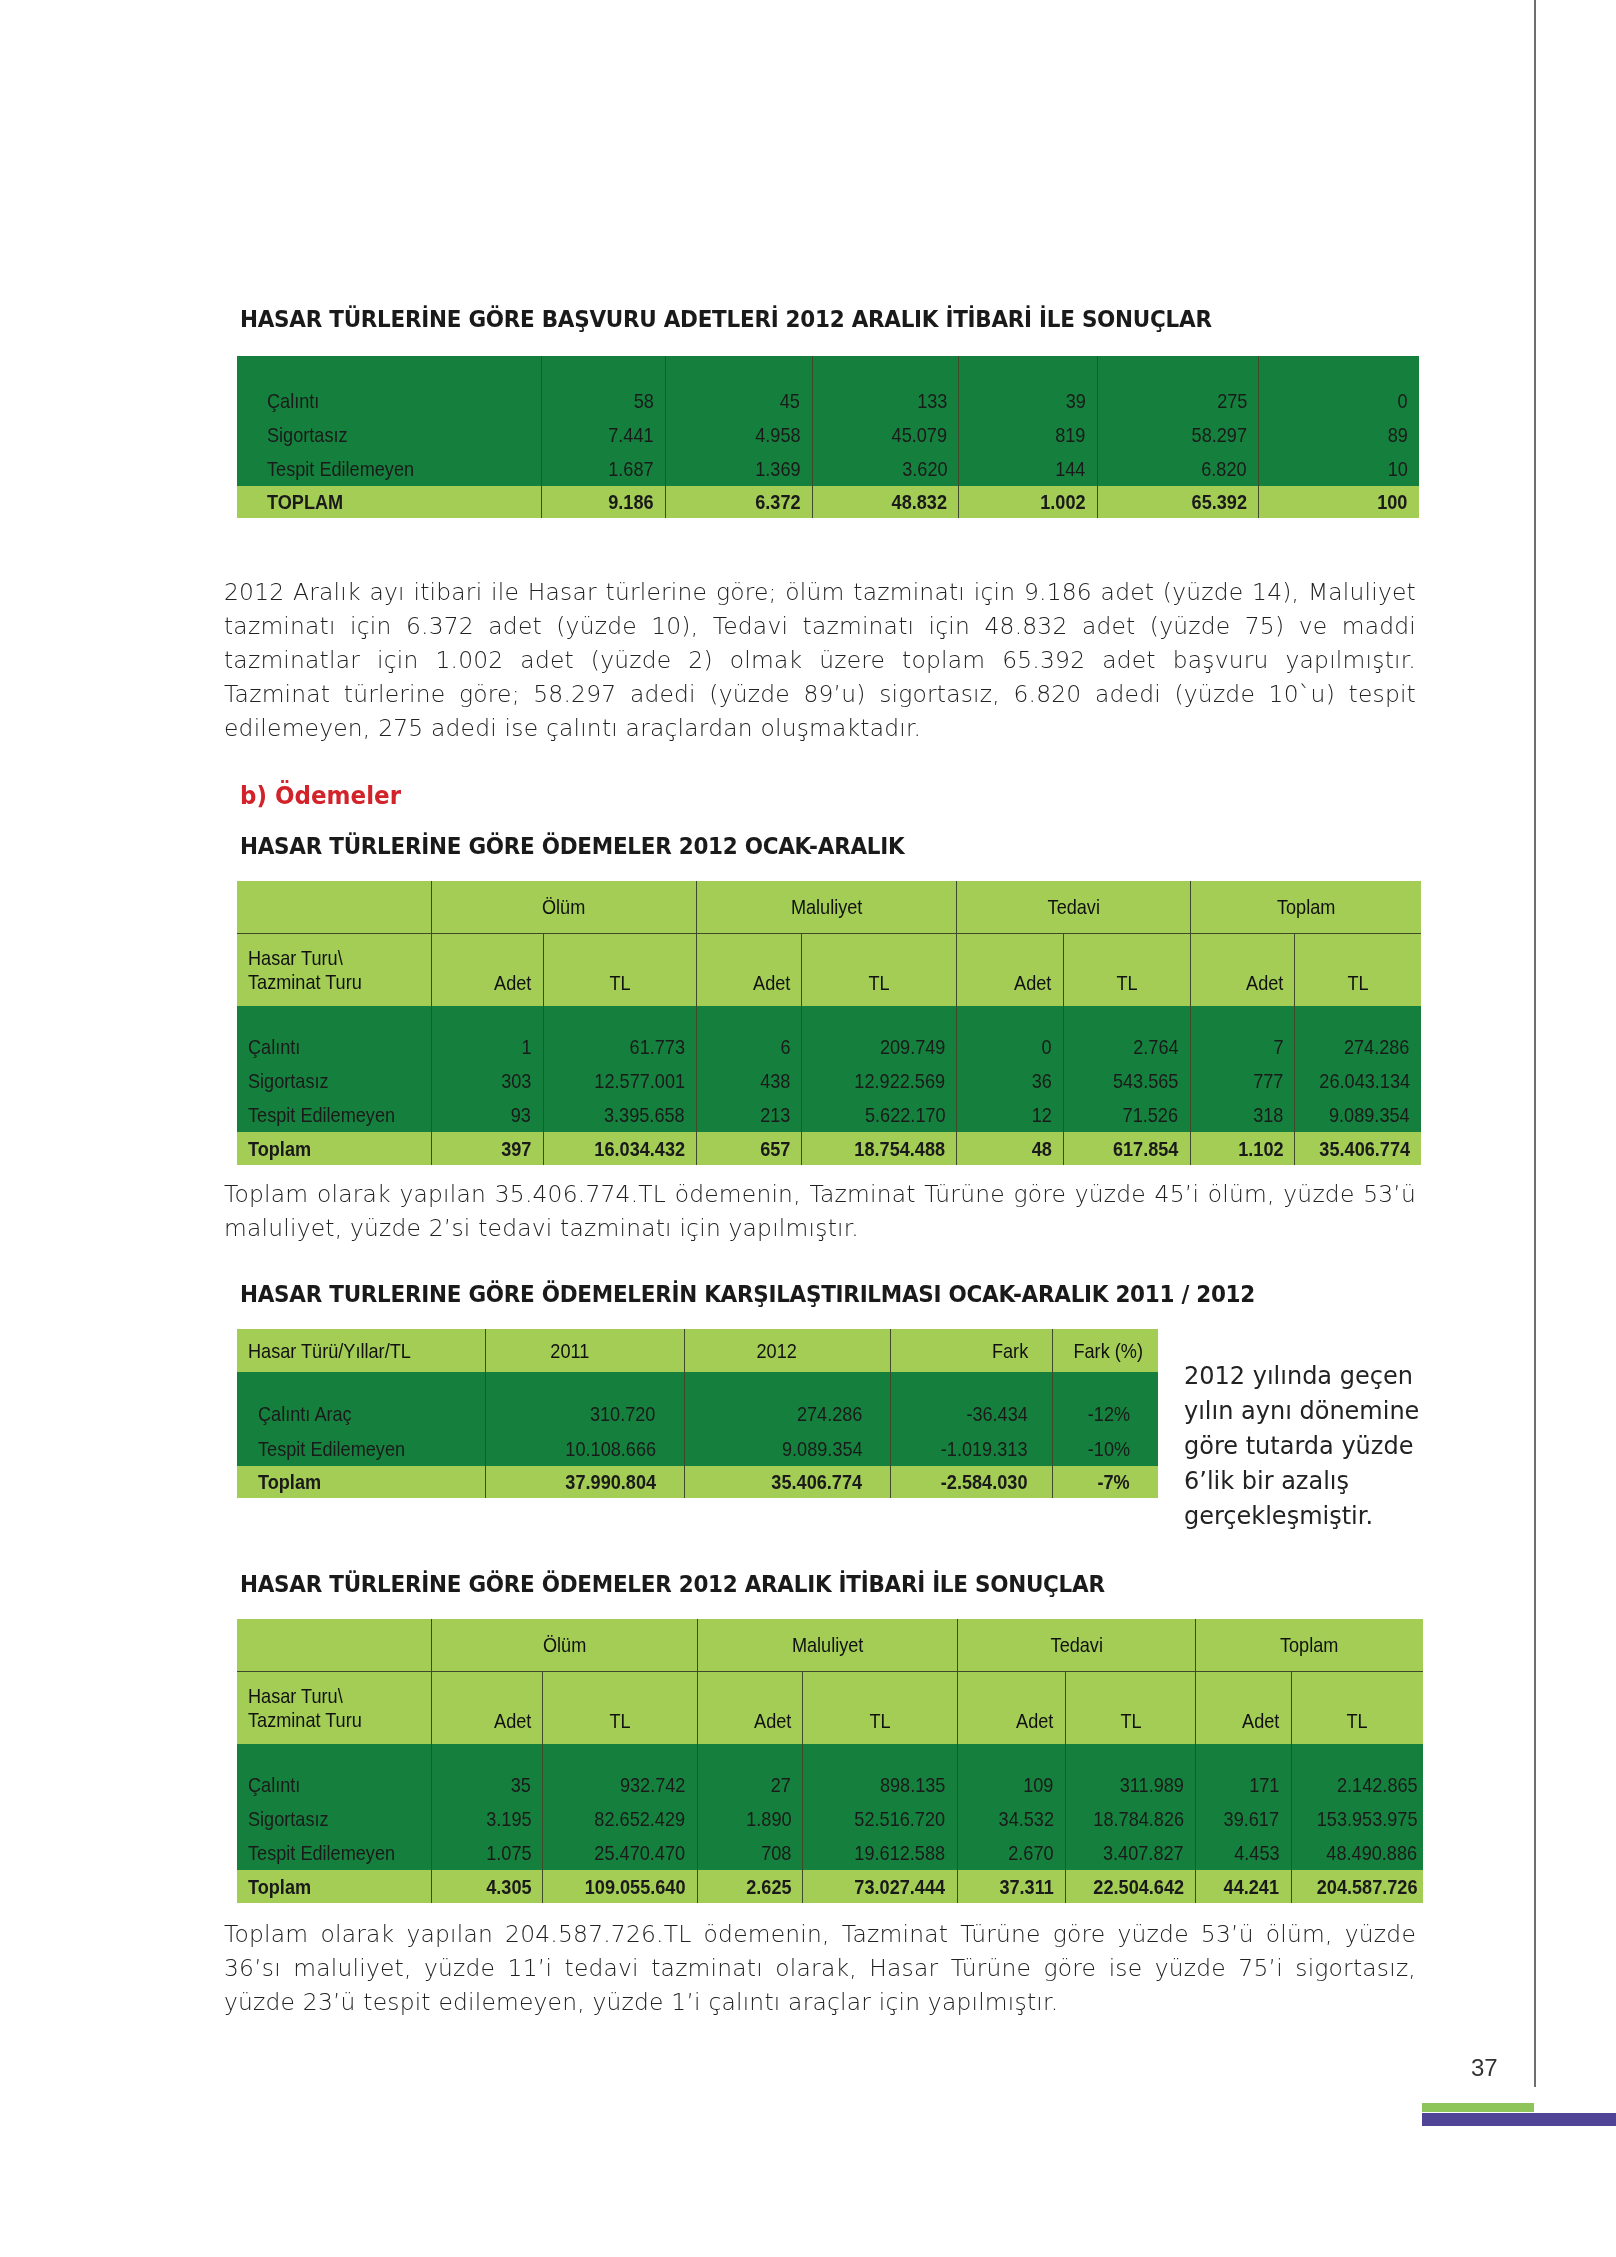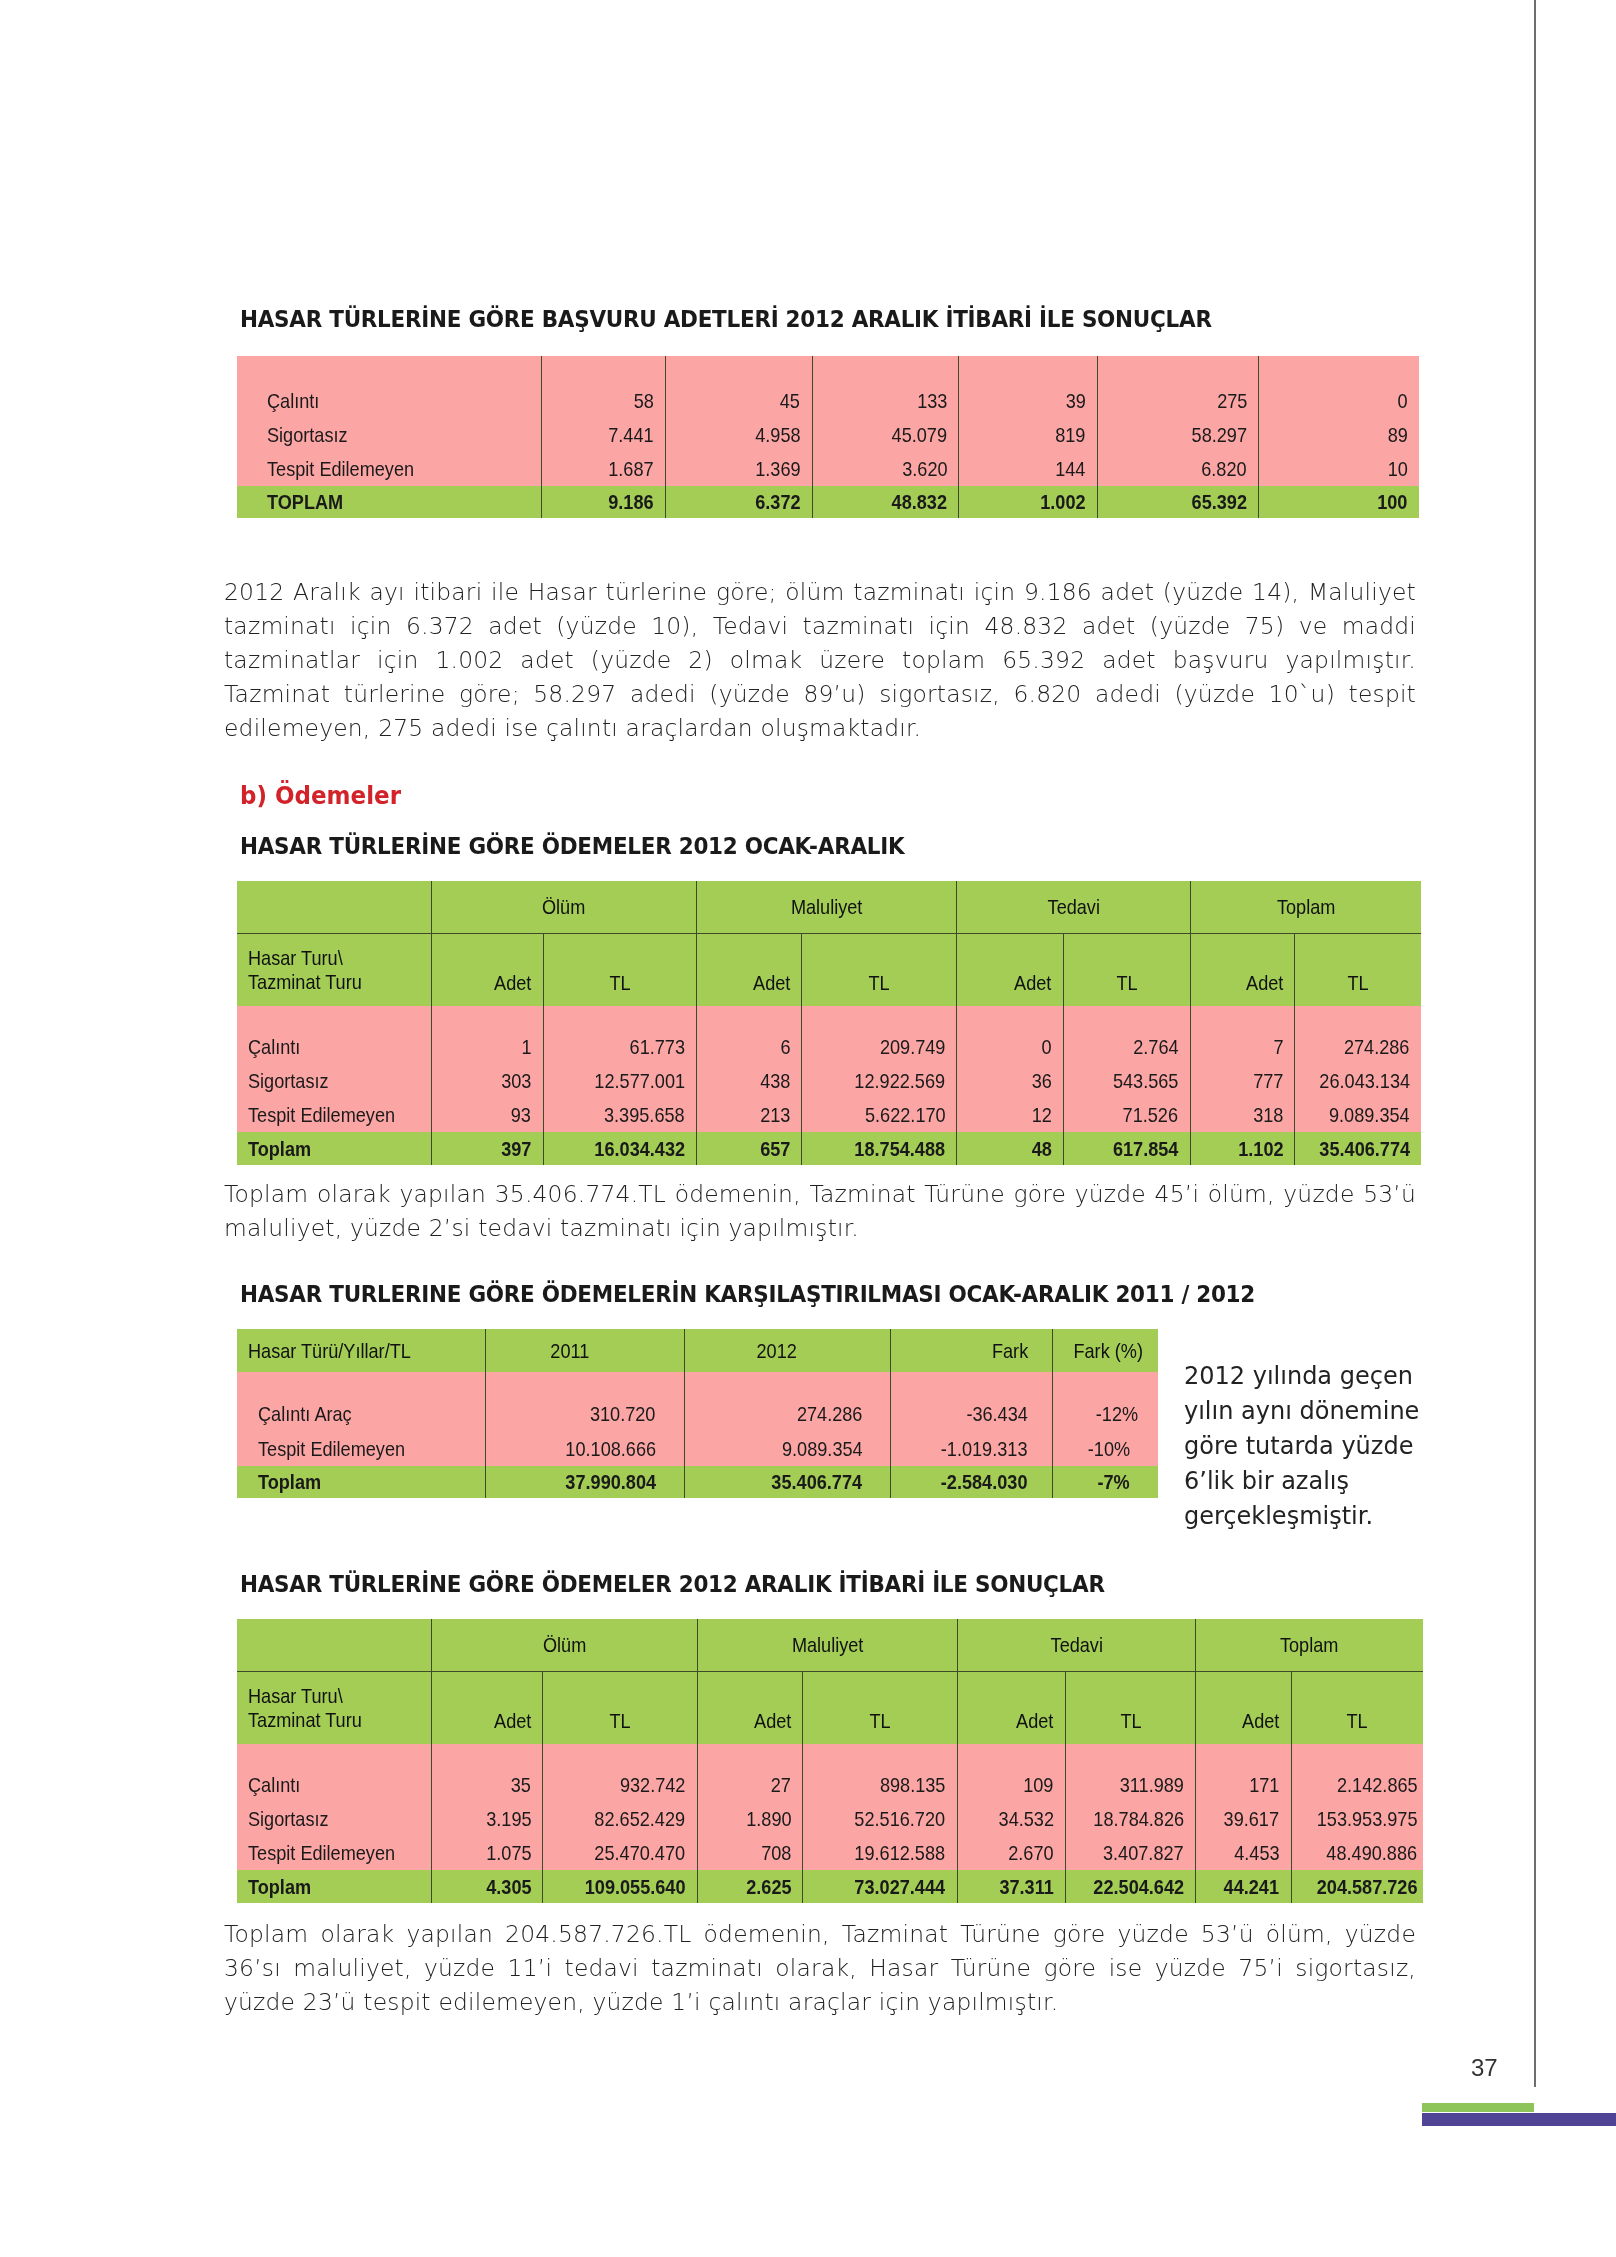--- a/index.html
+++ b/index.html
@@ -6,21 +6,21 @@
   body { width: 1616px; height: 2258px; position: relative; overflow: hidden; font-family: "Liberation Sans", sans-serif; color: #1a1a1a; }
   .margin-line { position: absolute; left: 1534px; top: 0; width: 1.9px; height: 2087px; background: #6e6e6e; }
   .section-title { position: absolute; left: 240px; font-family: "DejaVu Sans", sans-serif; font-weight: bold; font-size: 23.4px; letter-spacing: -0.3px; color: #1a1a1a; white-space: nowrap; transform: scaleX(0.92); transform-origin: left center; }
   .subhead { position: absolute; left: 240px; font-family: "DejaVu Sans", sans-serif; font-weight: bold; font-size: 25px; color: #d2232a; transform: scaleX(0.92); transform-origin: left center; }
   .para { position: absolute; left: 224px; width: 1192px; font-family: "DejaVu Sans", sans-serif; font-size: 23.4px; line-height: 34px; color: #222; text-align: justify; text-align-last: left; font-weight: 300; letter-spacing: 0.2px; }
   .side-note { position: absolute; left: 1184px; top: 1359px; width: 262px; font-family: "DejaVu Sans", sans-serif; font-size: 24px; line-height: 35px; color: #222; }
 
   table { position: absolute; border-collapse: collapse; font-family: "Liberation Sans", sans-serif; }
   table td, table th { padding: 0 11.2px; font-weight: normal; font-size: 20.6px; white-space: nowrap; }
   .green { background: #a3cd55; }
-  .cream { background: #fca5a5; }
+  .cream { background: #15803d; }
   .hdr th { color: #111; }
   .bold td { font-weight: bold; }
   .vline { border-left: 1.4px solid #3e4a2a; }
   .hline { border-top: 1.4px solid #3e4a2a; }
   .r { text-align: right; }
   .c { text-align: center; }
   .l { text-align: left; }
   .cond { display: inline-block; transform: scaleX(0.88); transform-origin: right center; }
   .condl { display: inline-block; transform: scaleX(0.88); transform-origin: left center; }
   .condc { display: inline-block; transform: scaleX(0.88); transform-origin: center center; }
@@ -215,21 +215,21 @@
         <td class="vline"></td>
         <td class="vline"></td>
         <td class="vline"></td>
         <td class="vline"></td>
       </tr>
   <tr class="cream" style="height:35px;">
     <td class="l" style="padding-left:20.6px;"><span class="condl">Çalıntı Araç</span></td>
     <td class="r vline" style="padding-right:28px;"><span class="cond">310.720</span></td>
     <td class="r vline" style="padding-right:28px;"><span class="cond">274.286</span></td>
     <td class="r vline" style="padding-right:24px;"><span class="cond">-36.434</span></td>
-    <td class="r vline" style="padding-right:20px;"><span class="cond">-12%</span></td>
+    <td class="r vline" style="padding-right:28px;"><span class="cond">-12%</span></td>
   </tr>
   <tr class="cream" style="height:35px;">
     <td class="l" style="padding-left:20.6px;"><span class="condl">Tespit Edilemeyen</span></td>
     <td class="r vline" style="padding-right:28px;"><span class="cond">10.108.666</span></td>
     <td class="r vline" style="padding-right:28px;"><span class="cond">9.089.354</span></td>
     <td class="r vline" style="padding-right:24px;"><span class="cond">-1.019.313</span></td>
     <td class="r vline" style="padding-right:28px;"><span class="cond">-10%</span></td>
   </tr>
   <tr class="green bold" style="height:32px;">
     <td class="l" style="padding-left:20.6px;"><span class="condl">Toplam</span></td>

